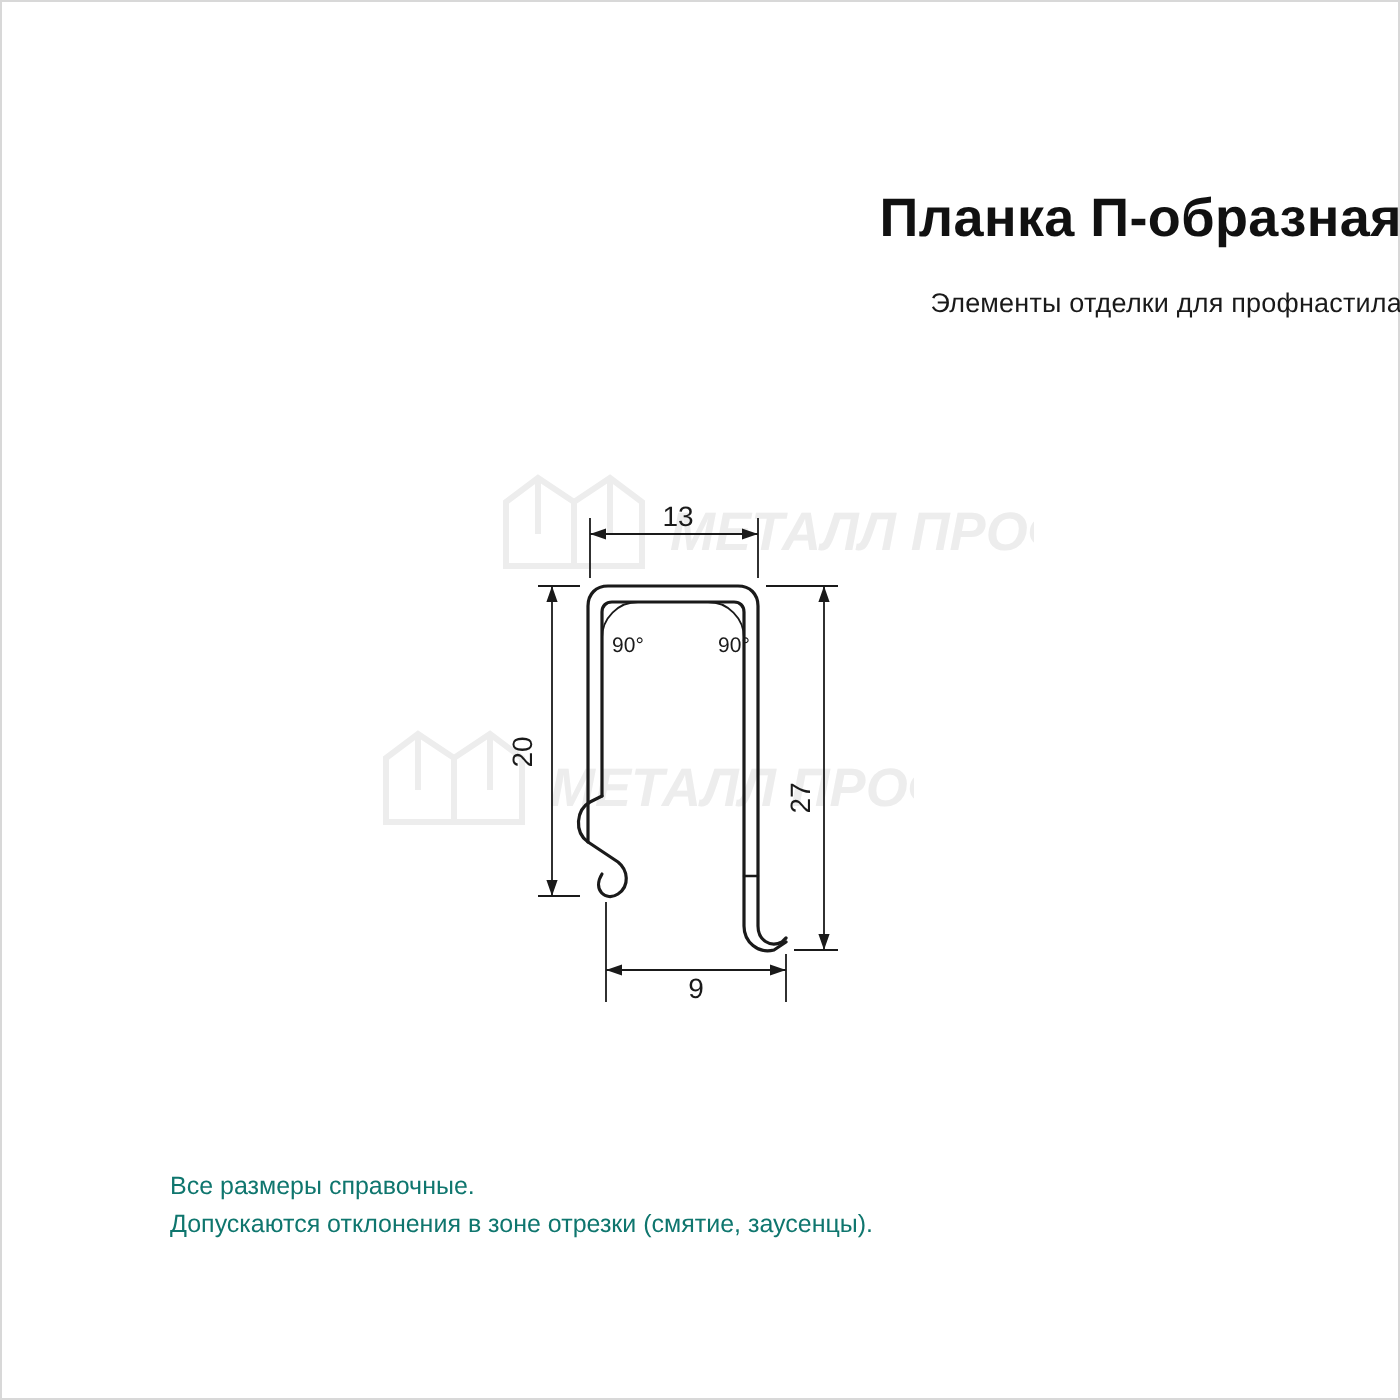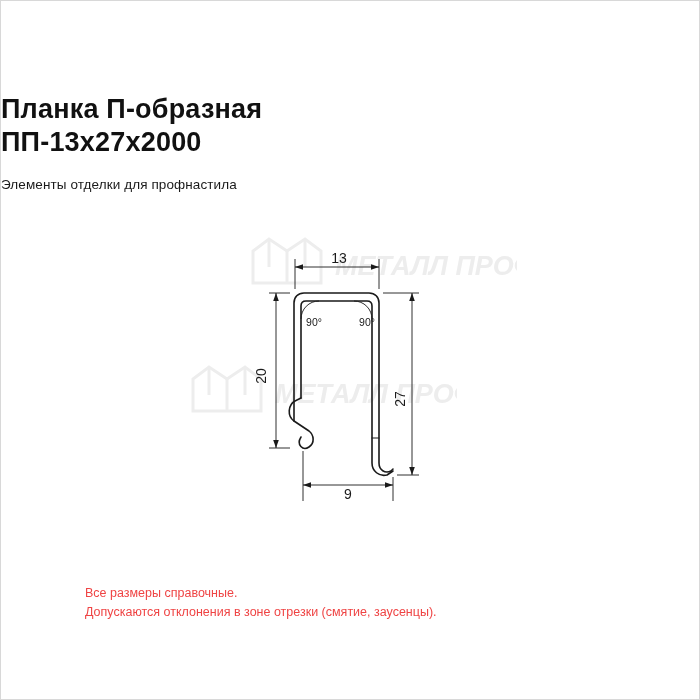--- a/index.html
+++ b/index.html
@@ -19,21 +19,21 @@
     width: 700px;
     height: 700px;
     box-sizing: border-box;
     border: 1px solid #d8d8d8;
   }
   .header {
     position: absolute;
     top: 92px;
     left: 0;
     width: 700px;
-    text-align: left;
+    text-align: right;
   }
   .title-main {
     font-size: 27px;
     font-weight: bold;
     letter-spacing: 0.2px;
     line-height: 1.22;
     color: #111111;
   }
   .title-sub {
     margin-top: 18px;
@@ -41,21 +41,21 @@
     font-weight: normal;
     letter-spacing: 0.1px;
     color: #1a1a1a;
   }
   .footnotes {
     position: absolute;
     left: 84px;
     top: 583px;
     font-size: 12.5px;
     line-height: 1.55;
-    color: #ef4444;
+    color: #0f766e;
   }
   .drawing {
     position: absolute;
     left: 0;
     top: 0;
   }
   .wm {
     position: absolute;
     pointer-events: none;
     user-select: none;
@@ -82,21 +82,20 @@
         <path d="M6 50 L6 18 L22 6 L40 18 L58 6 L74 18 L74 50 Z"></path>
         <path d="M22 6 L22 34 M40 18 L40 50 M58 6 L58 34"></path>
       </g>
       <text x="88" y="42" font-family="'Liberation Sans', sans-serif" font-size="27" font-weight="bold" fill="#ededed" font-style="italic">МЕТАЛЛ ПРОФИЛЬ</text>
     </svg>
   </div>
 
   <div class="header">
     <div class="title-main">
       <div>Планка П-образная</div>
-      <div>ПП-13х27х2000</div>
     </div>
     <div class="title-sub">Элементы отделки для профнастила</div>
   </div>
 
   <svg class="drawing" width="700" height="700" viewBox="0 0 700 700">
 
     <g fill="none" stroke="#1a1a1a" stroke-width="1.6" stroke-linejoin="round" stroke-linecap="round">
 
       <path d="M300 436
                C295 444 302 450 308 446

